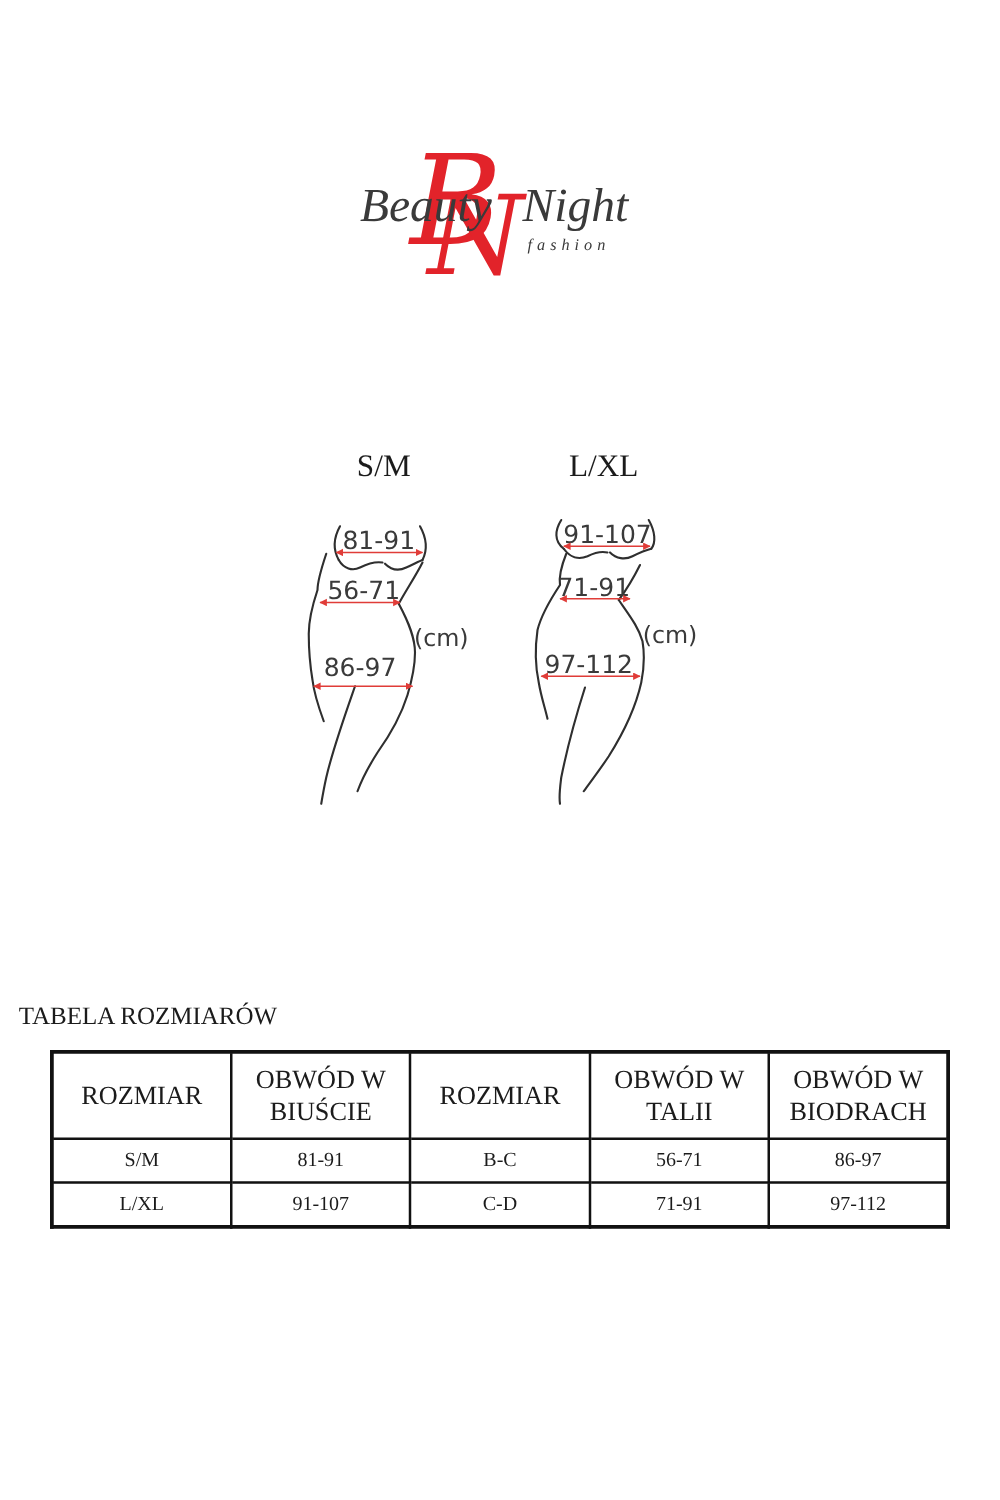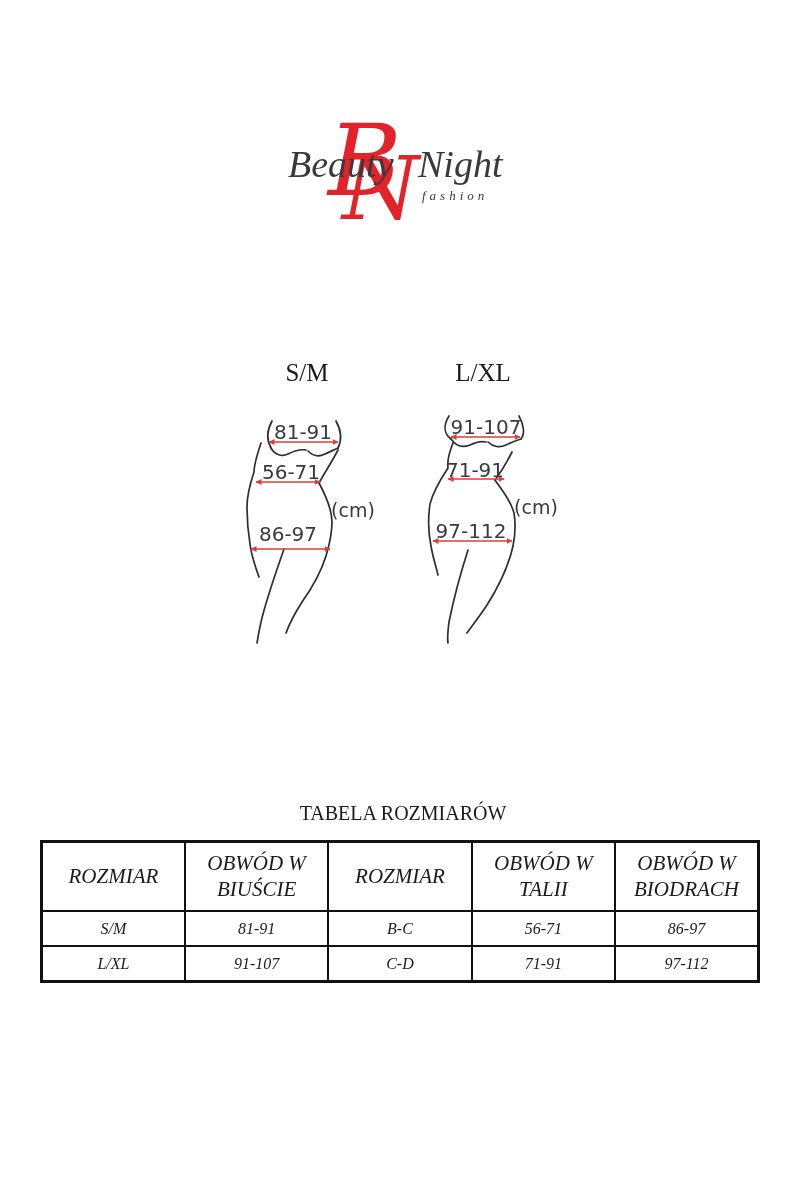--- a/index.html
+++ b/index.html
@@ -19,24 +19,24 @@
   .fig-sm{left:230px;}
   .fig-lxl{left:405px;}
   .figlabel{font-family:"Liberation Serif", serif;font-size:25px;fill:#1b1b1b;text-anchor:middle;}
   .body-line{fill:none;stroke:#2f2f2f;stroke-width:1.7;stroke-linecap:round;}
   .meas-line{stroke:#e03c38;stroke-width:1.3;}
   .ah{fill:#e03c38;}
   .mval{font-family:"DejaVu Sans", sans-serif;font-size:20px;fill:#3a3a3a;text-anchor:middle;}
   .munit{font-family:"DejaVu Sans", sans-serif;font-size:19px;fill:#3a3a3a;text-anchor:middle;}
 
   
-  .tbl-title{position:absolute;left:43px;top:802px;width:720px;text-align:center;
+  .tbl-title{position:absolute;left:15px;top:802px;width:720px;text-align:left;
              font-size:20px;color:#1b1b1b;}
   .size-table{position:absolute;left:40px;top:840px;width:720px;border-collapse:collapse;
-              table-layout:fixed;border:3px solid #111111;font-style:italic;}
+              table-layout:fixed;border:3px solid #111111;}
   .size-table th,.size-table td{border:2px solid #111111;text-align:center;vertical-align:middle;
               color:#1b1b1b;padding:0 4px;}
   .size-table th{height:67px;font-size:21px;font-weight:normal;line-height:1.2;}
   .size-table td{height:33px;font-size:16px;}
 </style>
 </head>
 <body>
 
 <div class="canvas">
 

